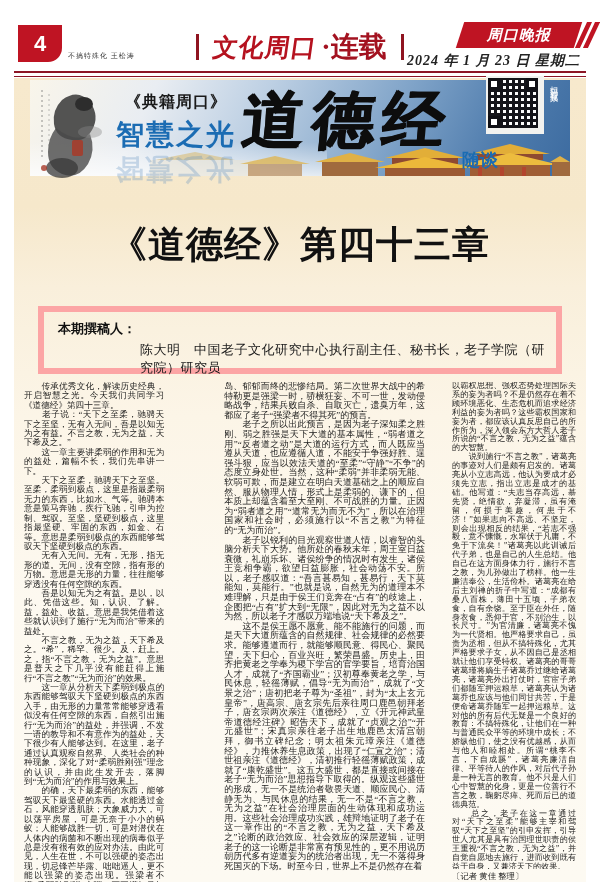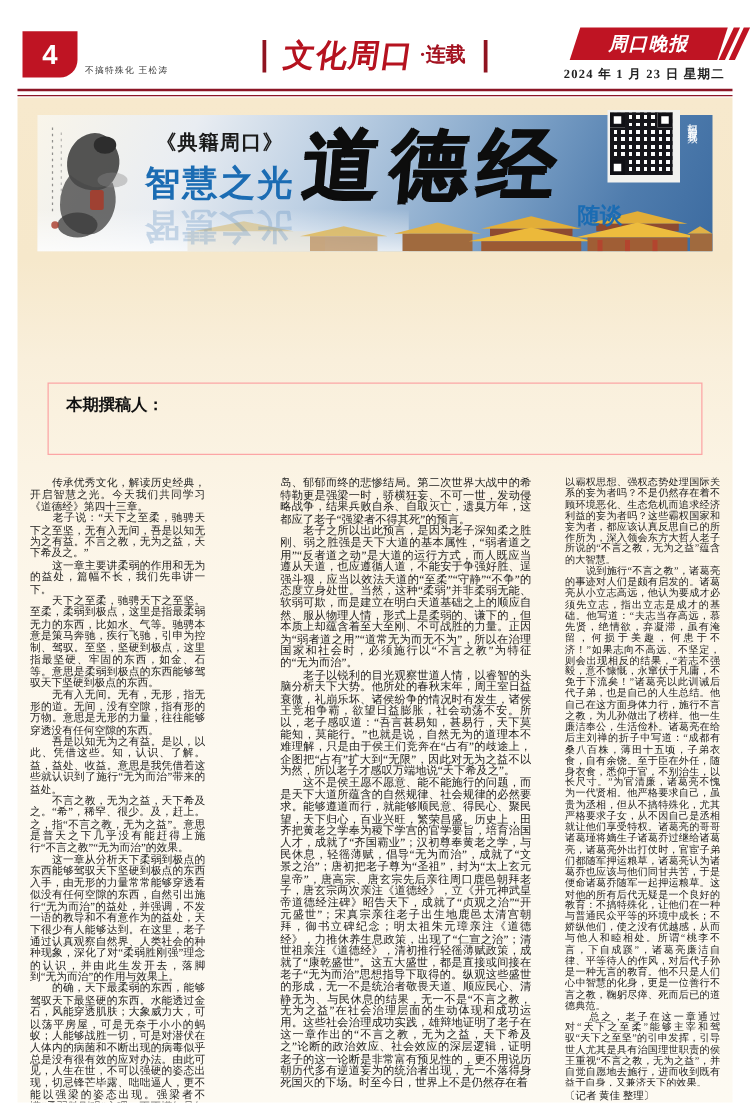--- a/index.html
+++ b/index.html
@@ -8,36 +8,36 @@
 
   
   .pagenum-box{position:absolute;left:18px;top:25px;width:44px;height:37px;background:#bf1423;
         border-bottom-right-radius:14px;display:flex;align-items:center;justify-content:center;}
   .pagenum{color:#fff;font-size:22px;font-weight:bold;font-family:"Liberation Sans",sans-serif;}
   .editor-credit{position:absolute;left:68px;top:51px;font-size:7px;color:#333;letter-spacing:1px;}
   .section-title{position:absolute;left:0;right:0;top:28px;text-align:center;white-space:nowrap;}
   .section-bar{display:inline-block;width:3px;height:26px;background:#8f1420;vertical-align:middle;margin:0 10px;}
   .section-calli{display:inline-block;color:#b5121f;font-size:25px;font-weight:900;
         transform:skewX(-8deg);vertical-align:middle;letter-spacing:1px;}
-  .section-serial{display:inline-block;color:#a31220;font-size:16px;font-weight:700;vertical-align:middle;}
+  .section-serial{display:inline-block;color:#a31220;font-size:28px;font-weight:700;vertical-align:middle;}
   .masthead{position:absolute;right:22px;top:22px;width:118px;height:26px;background:#bf1423;
         transform:skewX(-18deg);display:flex;align-items:center;justify-content:center;}
   .masthead-text{transform:skewX(18deg);color:#fff;font-size:15px;font-weight:900;font-style:italic;letter-spacing:1px;}
   .masthead-slash{position:absolute;top:22px;width:5px;height:26px;background:#bf1423;transform:skewX(-25deg);}
   .slash1{right:14px;} .slash2{right:6px;}
-  .date-line{position:absolute;right:20px;top:52px;font-size:10px;color:#222;letter-spacing:1px;font-weight:bold;}
+  .date-line{position:absolute;right:20px;top:52px;font-size:14px;color:#222;letter-spacing:1px;font-weight:bold;font-style:italic;}
   .header-rule{position:absolute;top:71px;left:14px;right:14px;height:3px;
         border-top:2px solid #8c1626;border-bottom:1px solid #8c1626;}
 
   
   .content-bg{position:absolute;top:78px;left:14px;right:14px;height:804px;
         background:linear-gradient(180deg,#f7e9cd 0%,#f6e8cb 16%,#f9efdb 26%,#fcf5e7 42%,#fdf9f0 65%,#fdfaf2 100%);}
 
   
-  .banner{position:absolute;top:92px;left:30px;width:540px;height:109px;overflow:visible;
+  .banner{position:absolute;top:80px;left:30px;width:540px;height:96px;overflow:visible;
         background:linear-gradient(115deg,#f9f5ea 0%,#e9edf2 22%,#bccfe3 42%,#7fa3c8 66%,#4f7cad 85%,#3c6ba0 100%);}
   .banner-haze{position:absolute;left:0;bottom:0;width:55%;height:34px;
         background:linear-gradient(180deg,rgba(255,255,255,0),rgba(255,255,255,.75));}
   .series-title{position:absolute;left:95px;top:12px;font-size:16px;font-weight:900;color:#1a1a1a;letter-spacing:1px;}
   .subtitle-blue{position:absolute;left:86px;top:36px;font-size:28px;font-weight:900;color:#1b6cb3;
         letter-spacing:2px;font-family:"Liberation Sans","DejaVu Sans",sans-serif;}
   .subtitle-reflection{position:absolute;left:86px;top:70px;font-size:28px;font-weight:900;color:#5f8fc0;
         letter-spacing:2px;transform:scaleY(-1);opacity:.3;filter:blur(.6px);
         font-family:"Liberation Sans","DejaVu Sans",sans-serif;}
   .main-calli{position:absolute;left:212px;top:-2px;font-size:62px;font-weight:900;color:#0d0d0d;
@@ -52,21 +52,21 @@
                          repeating-linear-gradient(90deg,#15151a 0 3px,rgba(255,255,255,.85) 3px 6px);}
   .qr-finder{position:absolute;width:12px;height:12px;border:3px solid #101015;background:#fff;box-sizing:border-box;}
   .qf1{left:0;top:0;} .qf2{right:0;top:0;} .qf3{left:0;bottom:0;}
   .qr-caption{position:absolute;right:12px;top:0;height:60px;writing-mode:vertical-rl;color:#fff;
         font-size:8px;letter-spacing:2px;font-family:"Liberation Sans",sans-serif;}
 
   
   .article-title{position:absolute;top:220px;left:0;right:0;text-align:center;font-size:37px;
         font-weight:900;color:#111;letter-spacing:1px;}
   .contributor-box{position:absolute;top:306px;left:38px;right:38px;height:56px;
-        border:1px solid #fca5a5;background:transparent;}
+        border:6px solid #fca5a5;background:transparent;}
   .contributor-label{position:absolute;left:14px;top:8px;font-size:13px;font-weight:bold;color:#111;}
   .contributor-info{position:absolute;left:96px;right:10px;top:29px;font-size:13px;color:#1a1a1a;letter-spacing:.5px;}
 
   
   .body-cols{position:absolute;top:382px;left:24px;right:24px;height:500px;display:flex;gap:27px;}
   .col{white-space:pre-wrap;text-align:justify;color:#1c1c1c;overflow:hidden;}
   .col1{width:155px;font-size:8.6px;line-height:9.4px;}
   .col2{width:222px;font-size:9px;line-height:9.6px;margin-left:33px;}
   .col3wrap{width:137px;display:flex;flex-direction:column;}
   .col3{flex:1;font-size:8.1px;line-height:8.9px;}
@@ -146,23 +146,25 @@
     <div class="qr-wrap">
       <div class="qr-inner">
         <div class="qr-finder qf1"></div>
         <div class="qr-finder qf2"></div>
         <div class="qr-finder qf3"></div>
       </div>
     </div>
     <div class="qr-caption">扫码看视频</div>
   </div>
 
+  <div class="article-title">《道德经》第四十三章</div>
 
   <div class="contributor-box">
     <div class="contributor-label">本期撰稿人：</div>
+    <div class="contributor-info">陈大明　中国老子文化研究中心执行副主任、秘书长，老子学院（研究院）研究员</div>
   </div>
 
   <div class="body-cols">
     <div class="col col1">　　传承优秀文化，解读历史经典，开启智慧之光。今天我们共同学习《道德经》第四十三章。
 　　老子说：“天下之至柔，驰骋天下之至坚，无有入无间，吾是以知无为之有益。不言之教，无为之益，天下希及之。”
 　　这一章主要讲柔弱的作用和无为的益处，篇幅不长，我们先串讲一下。
 　　天下之至柔，驰骋天下之至坚。至柔，柔弱到极点，这里是指最柔弱无力的东西，比如水、气等。驰骋本意是策马奔驰，疾行飞驰，引申为控制、驾驭。至坚，坚硬到极点，这里指最坚硬、牢固的东西，如金、石等。意思是柔弱到极点的东西能够驾驭天下坚硬到极点的东西。
 　　无有入无间。无有，无形，指无形的道。无间，没有空隙，指有形的万物。意思是无形的力量，往往能够穿透没有任何空隙的东西。
 　　吾是以知无为之有益。是以，以此、凭借这些。知，认识、了解。益，益处、收益。意思是我凭借着这些就认识到了施行“无为而治”带来的益处。
 　　不言之教，无为之益，天下希及之。“希”，稀罕、很少。及，赶上。之，指“不言之教，无为之益”。意思是普天之下几乎没有能赶得上施行“不言之教”“无为而治”的效果。

